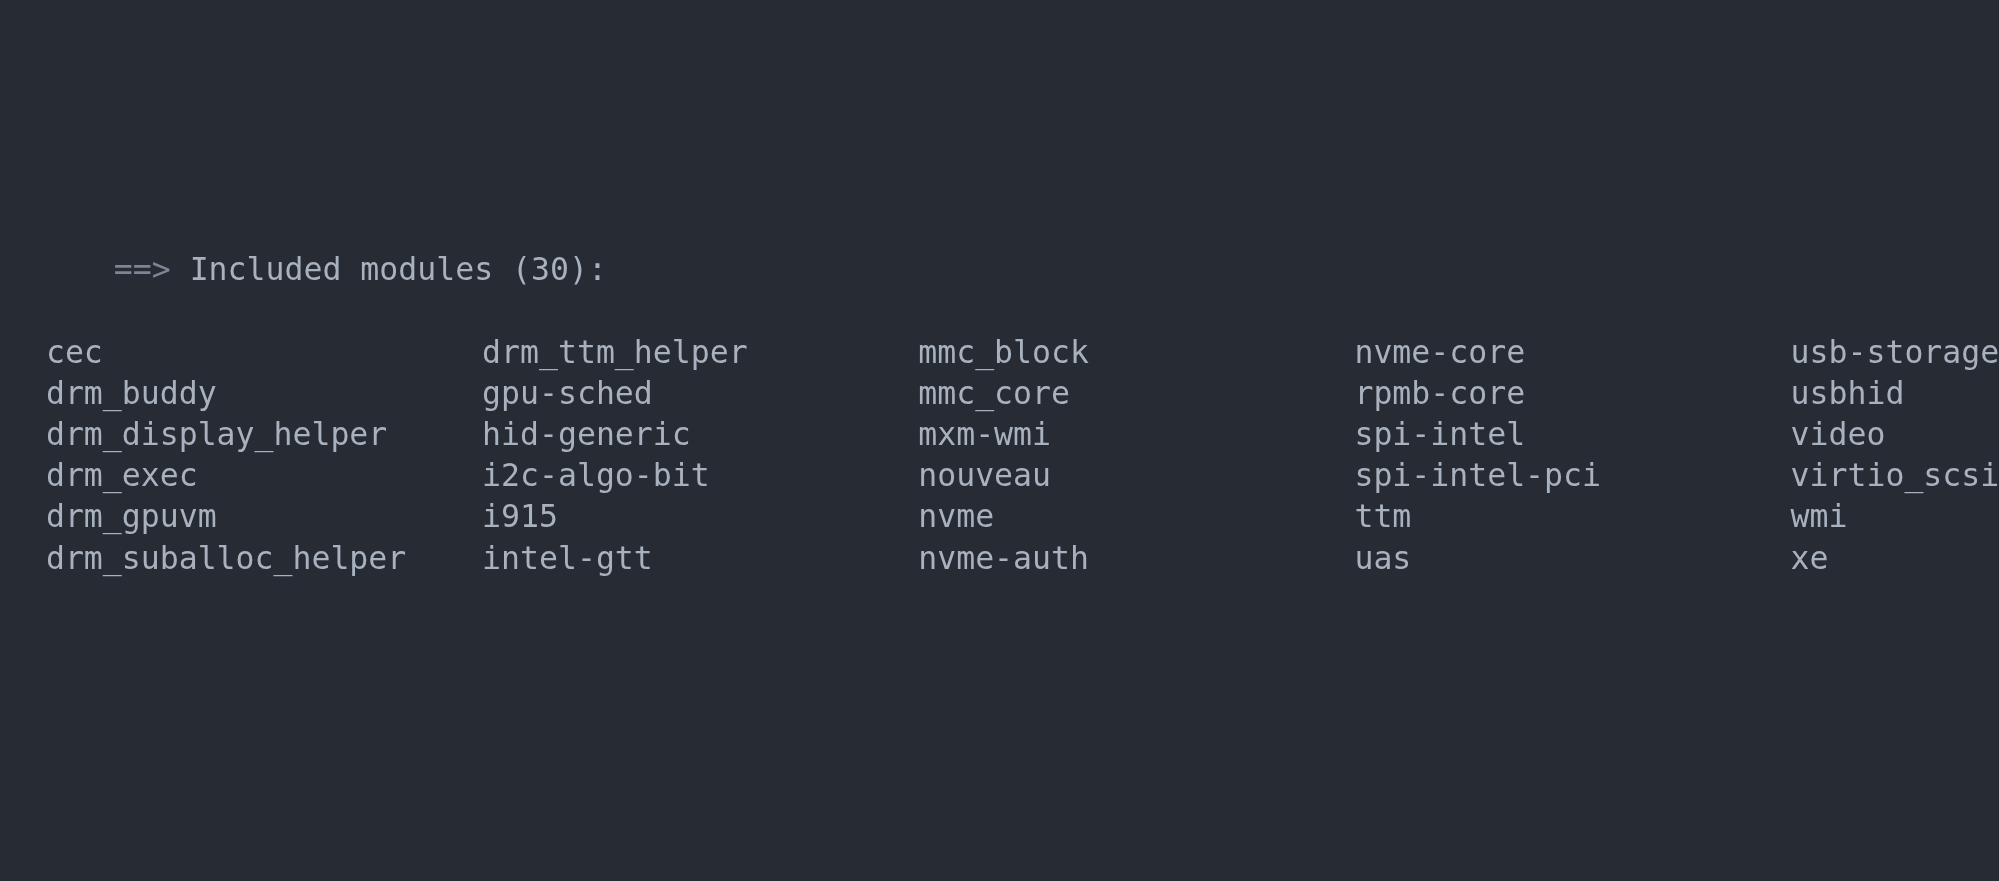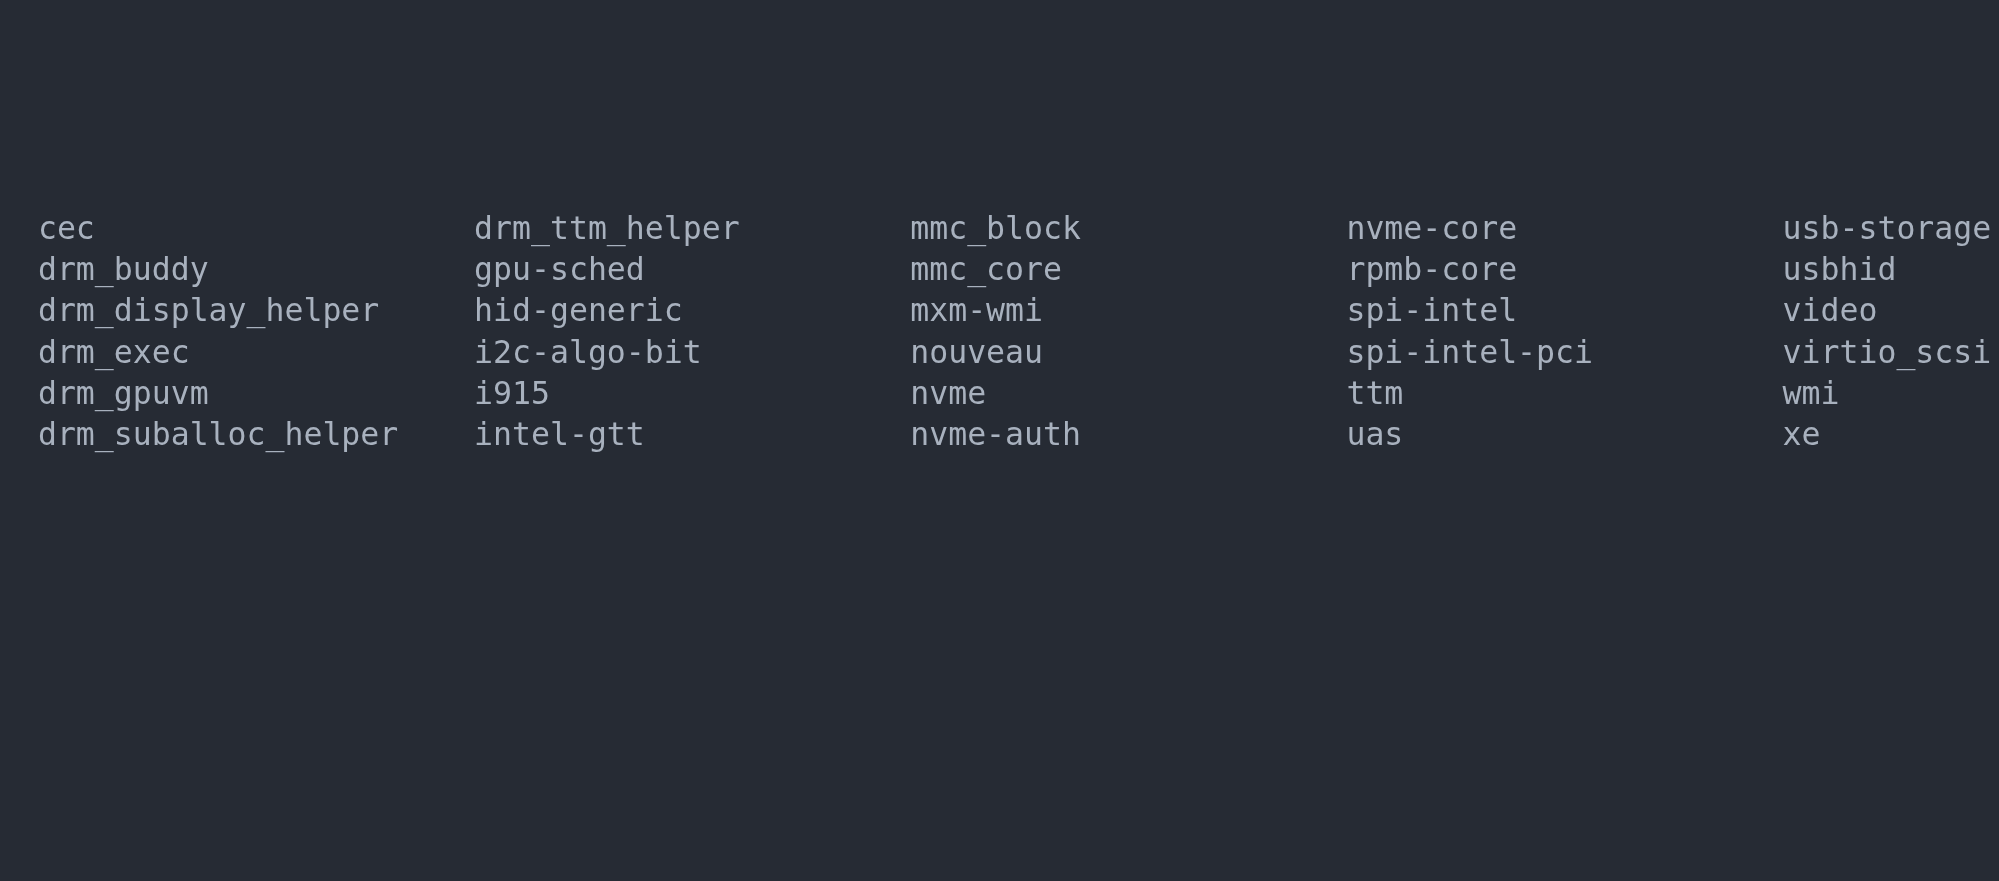--- a/index.html
+++ b/index.html
@@ -24,38 +24,41 @@
     white-space: pre;
   }
   .section {
     margin: 0 0 41.2px 0; 
   }
   .section:last-child { margin-bottom: 0; }
   .line {
     height: 41.2px;
     white-space: pre;
   }
-  .indent { padding-left: 2ch; }
+  .indent { padding-left: 2ch; margin-left: 8px; }
   .arrow {
     color: #7b8593;
     margin-right: 1ch;
   }
   .cell {
     display: inline-block;
     min-width: 23ch;
     white-space: pre;
     vertical-align: top;
   }
 </style>
 </head>
 <body>
 
 <div class="terminal">
 
   <div class="section">
+    <div class="line">
+      <span class="arrow">==&gt;</span><span>Included modules (30):</span>
+    </div>
     <div><div class="line indent"><span class="cell">cec</span><span class="cell">drm_ttm_helper</span><span class="cell">mmc_block</span><span class="cell">nvme-core</span><span class="cell">usb-storage</span></div><div class="line indent"><span class="cell">drm_buddy</span><span class="cell">gpu-sched</span><span class="cell">mmc_core</span><span class="cell">rpmb-core</span><span class="cell">usbhid</span></div><div class="line indent"><span class="cell">drm_display_helper</span><span class="cell">hid-generic</span><span class="cell">mxm-wmi</span><span class="cell">spi-intel</span><span class="cell">video</span></div><div class="line indent"><span class="cell">drm_exec</span><span class="cell">i2c-algo-bit</span><span class="cell">nouveau</span><span class="cell">spi-intel-pci</span><span class="cell">virtio_scsi</span></div><div class="line indent"><span class="cell">drm_gpuvm</span><span class="cell">i915</span><span class="cell">nvme</span><span class="cell">ttm</span><span class="cell">wmi</span></div><div class="line indent"><span class="cell">drm_suballoc_helper</span><span class="cell">intel-gtt</span><span class="cell">nvme-auth</span><span class="cell">uas</span><span class="cell">xe</span></div></div>
   </div>
 
   <div class="section">
     
     
   </div>
 
   
 

